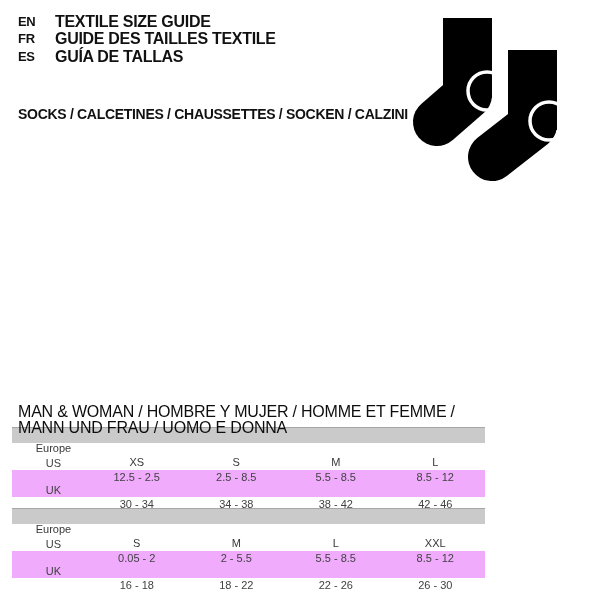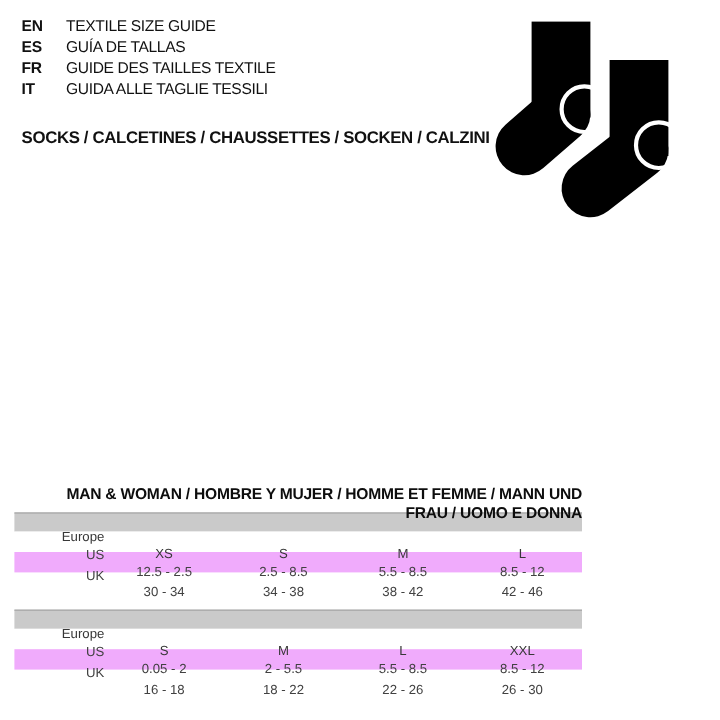--- a/index.html
+++ b/index.html
@@ -3,63 +3,59 @@
 <meta charset="utf-8">
 <style>
   * { margin:0; padding:0; box-sizing:border-box; }
   html,body { width:600px; height:600px; background:#ffffff; overflow:hidden; }
   body { font-family:"Liberation Sans", sans-serif; color:#111; position:relative; }
 
   
   .lang-list { position:absolute; left:18px; top:13px; }
   .lang-row { display:flex; height:17.3px; line-height:17.3px; }
   .lang-code { width:37px; font-size:13px; font-weight:bold; letter-spacing:-0.3px; }
-  .lang-label { font-size:13px; font-weight:normal; letter-spacing:-0.3px; }
+  .lang-label { font-size:16px; font-weight:bold; letter-spacing:-0.3px; }
 
   
   .category-line { position:absolute; left:18px; top:106px; font-size:14px;
                    font-weight:bold; letter-spacing:-0.3px; }
 
   
   .socks-svg { position:absolute; left:400px; top:0; width:200px; height:200px; }
 
   
   .size-table { position:absolute; left:12px; width:473px; }
   .t-man   { top:404px; }
   .t-child { top:508px; }
-  .table-title { font-size:13px; font-weight:bold; letter-spacing:-0.2px;
-                 color:#0d0d0d; padding-left:6px; height:23px; line-height:16px;text-align:right; }
+  .table-title { font-size:16px; font-weight:normal; letter-spacing:-0.2px;
+                 color:#0d0d0d; padding-left:6px; height:23px; line-height:16px; }
   .grid-row { display:grid; grid-template-columns:75px 1fr 1fr 1fr 1fr;
               align-items:center; font-size:11px; color:#414141; }
   .row-header { background:#cacaca; border-top:1px solid #a6a6a6; height:16px;
                 color:#373737; }
-  .row-data   { height:17px; background:#ffffff; }
+  .row-data   { height:27px; background:#ffffff; }
   .row-alt    { background:#f0abfc; }
-  .cell-label { padding-left:8px; text-align:right; }
+  .cell-label { padding-left:8px; text-align:center; }
   .cell-val   { text-align:center;margin-top:28px; }
 </style>
 </head>
 <body>
 
 <div class="lang-list">
   <div class="lang-row">
     <span class="lang-code">EN</span>
     <span class="lang-label">TEXTILE SIZE GUIDE</span>
   </div>
   <div class="lang-row">
-    <span class="lang-code">ES</span>
-    <span class="lang-label">GUÍA DE TALLAS</span>
-  </div>
-  <div class="lang-row">
     <span class="lang-code">FR</span>
     <span class="lang-label">GUIDE DES TAILLES TEXTILE</span>
   </div>
   <div class="lang-row">
-    <span class="lang-code">IT</span>
-    <span class="lang-label">GUIDA ALLE TAGLIE TESSILI</span>
+    <span class="lang-code">ES</span>
+    <span class="lang-label">GUÍA DE TALLAS</span>
   </div>
 </div>
 
 <div class="category-line">SOCKS / CALCETINES / CHAUSSETTES / SOCKEN / CALZINI</div>
 
 <svg class="socks-svg" viewBox="400 0 200 200" xmlns="http://www.w3.org/2000/svg" aria-hidden="true">
 
   <g>
     <rect x="443" y="18" width="49" height="80" fill="#000"></rect>
     <line x1="468" y1="95" x2="437" y2="122" stroke="#000" stroke-width="48" stroke-linecap="round"></line>

